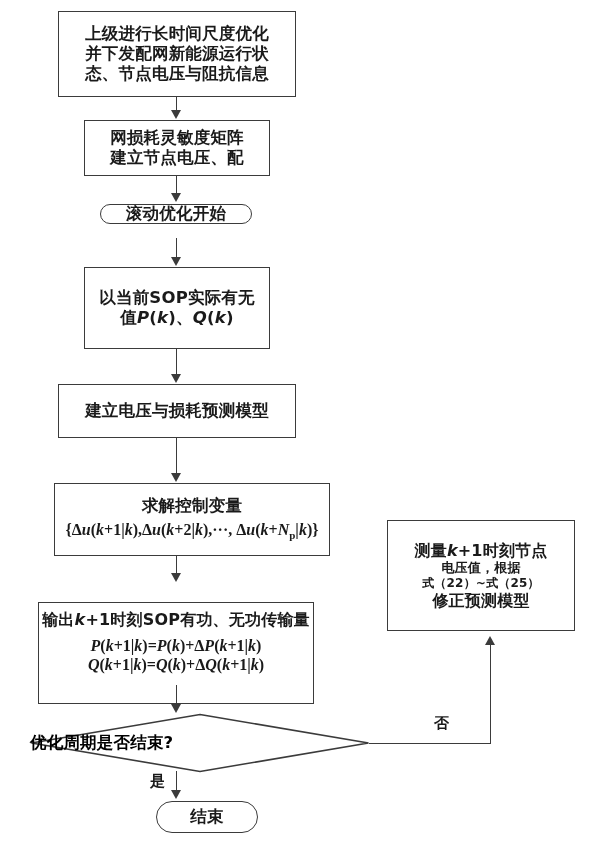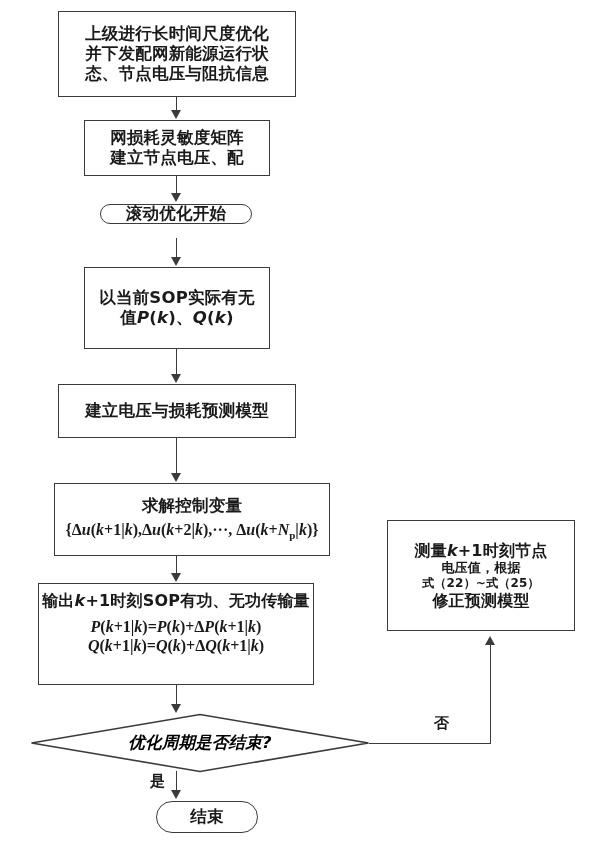--- a/index.html
+++ b/index.html
@@ -81,23 +81,22 @@
   .diamond-wrap {
     position: absolute;
   }
   .diamond-wrap svg { display: block; }
   .diamond-label {
     position: absolute;
     left: 0; top: 0;
     width: 100%; height: 100%;
     display: flex;
     align-items: center;
-    justify-content: center;
+    justify-content: flex-start;
     text-align: center;
-    font-style: italic;
   }
   .edge-label {
     position: absolute;
     font-family: "DejaVu Sans", "Liberation Sans", sans-serif;
     font-weight: 700;
     font-size: 15px;
     color: #1a1a1a;
     white-space: nowrap;
   }
 </style>
@@ -146,21 +145,21 @@
   <div class="arrow-down" style="left:170.5px; top:473px;"></div>
 
   <div class="node" style="left:54px; top:483px; width:276px; height:73px;">
     <span class="ln cn" style="margin-bottom:4px;">求解控制变量</span>
     <span class="ln formula">{Δ<i>u</i>(<i>k</i>+1|<i>k</i>),Δ<i>u</i>(<i>k</i>+2|<i>k</i>),···, Δ<i>u</i>(<i>k</i>+<i>N</i><span class="small-sub">p</span>|<i>k</i>)}</span>
   </div>
 
   <div class="vline" style="left:176px; top:556px; height:18px;"></div>
   <div class="arrow-down" style="left:170.5px; top:573px;"></div>
 
-  <div class="node" style="left:38px; top:583px; width:276px; height:102px; justify-content:flex-start; padding-top:7px;">
+  <div class="node" style="left:38px; top:602px; width:276px; height:102px; justify-content:flex-start; padding-top:7px;">
     <span class="ln cn" style="font-size:16px;">输出<i>k</i>+1时刻SOP有功、无功传输量</span>
     <span class="ln formula" style="margin-top:6px;"><i>P</i>(<i>k</i>+1|<i>k</i>)=<i>P</i>(<i>k</i>)+Δ<i>P</i>(<i>k</i>+1|<i>k</i>)</span>
     <span class="ln formula" style="margin-top:0;"><i>Q</i>(<i>k</i>+1|<i>k</i>)=<i>Q</i>(<i>k</i>)+Δ<i>Q</i>(<i>k</i>+1|<i>k</i>)</span>
   </div>
 
   <div class="vline" style="left:176px; top:685px; height:20px;"></div>
   <div class="arrow-down" style="left:170.5px; top:704px;"></div>
 
   <div class="diamond-wrap" style="left:30px; top:713px; width:340px; height:60px;">
     <svg width="340" height="60" viewBox="0 0 340 60">

